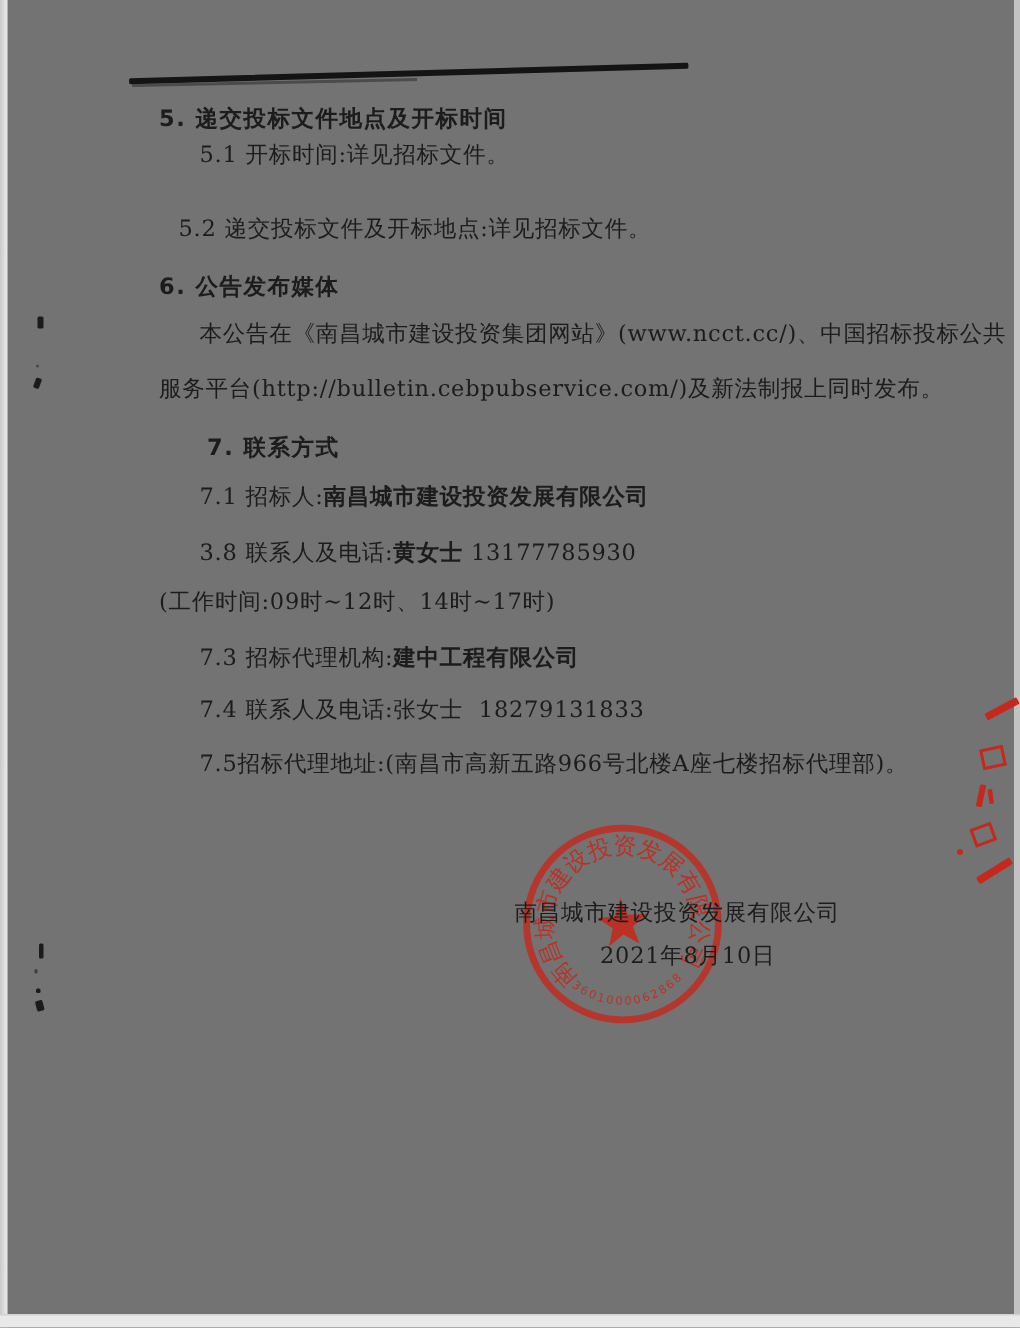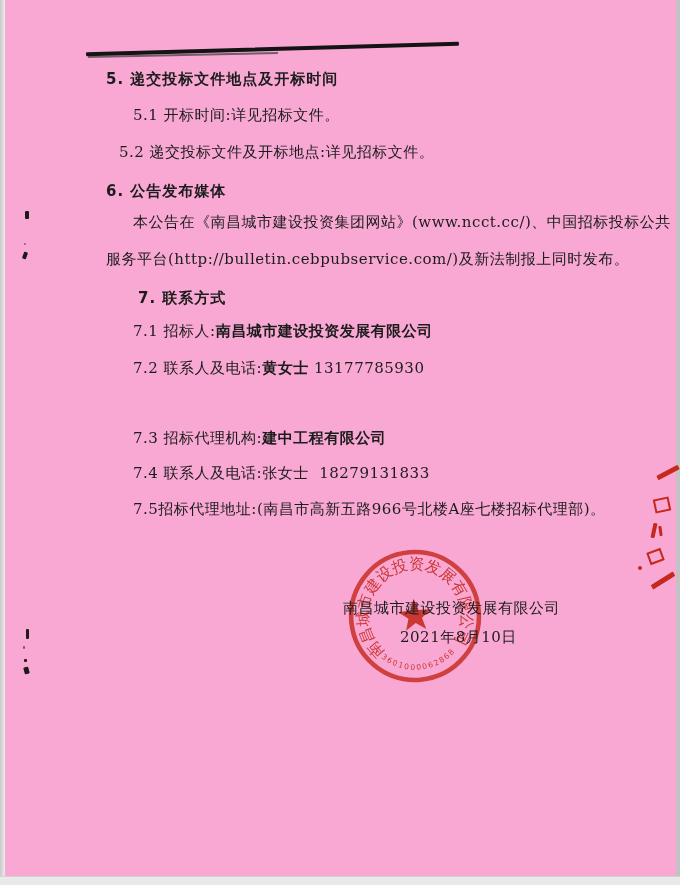--- a/index.html
+++ b/index.html
@@ -1,17 +1,17 @@
 <!DOCTYPE html>
 <html><head>
 <meta charset="utf-8">
 <style>
   html,body{margin:0;padding:0;}
   body{width:680px;height:885px;background:#f2f2f2;font-family:"DejaVu Serif", serif;}
-  .scan{position:relative;width:680px;height:885px;background:#f9a8d4;overflow:hidden;}
+  .scan{position:relative;width:680px;height:885px;background:#737373;overflow:hidden;}
   .edge-left{position:absolute;left:0;top:0;width:5px;height:885px;background:linear-gradient(90deg,#c9c9c9,#ececec);}
   .edge-right{position:absolute;right:0;top:0;width:4px;height:885px;background:#c2c2c2;}
   .edge-bottom{position:absolute;left:0;bottom:0;width:680px;height:8px;background:#e9e9e9;border-top:1px solid #d2d2d2;}
   .line{position:absolute;font-size:15px;color:#1c1c1c;letter-spacing:0.5px;white-space:pre;z-index:2;}
   .heading{font-family:"DejaVu Sans","Liberation Sans",sans-serif;font-weight:700;letter-spacing:1px;}
   .seg-bold{font-family:"DejaVu Sans","Liberation Sans",sans-serif;font-weight:700;}
   .footer-line{z-index:3;}
   .artifact-line{position:absolute;left:86px;top:47px;width:373px;height:4px;background:#141414;transform:rotate(-1.6deg);border-radius:1px;z-index:1;}
   .artifact-line2{position:absolute;left:88px;top:54px;width:190px;height:2px;background:#3a3a3a;transform:rotate(-1.2deg);opacity:.7;z-index:1;}
   .speck{position:absolute;background:#1b1b1b;border-radius:1px;z-index:1;}
@@ -33,33 +33,34 @@
 
   <div class="speck" style="left:25px;top:211px;width:4px;height:8px;"></div>
   <div class="speck" style="left:24px;top:243px;width:2px;height:2px;opacity:.5;"></div>
   <div class="speck" style="left:23px;top:252px;width:4px;height:7px;transform:rotate(20deg);"></div>
   <div class="speck" style="left:26px;top:629px;width:3px;height:10px;"></div>
   <div class="speck" style="left:23px;top:646px;width:2px;height:3px;opacity:.6;"></div>
   <div class="speck" style="left:24px;top:659px;width:3px;height:3px;"></div>
   <div class="speck" style="left:24px;top:667px;width:5px;height:7px;transform:rotate(-15deg);"></div>
 
   <div class="line heading" style="left:106px;top:70px;">5. 递交投标文件地点及开标时间</div>
-  <div class="line" style="left:133px;top:106px;text-align:right;">5.1 开标时间:详见招标文件。</div>
+  <div class="line" style="left:133px;top:94px;text-align:right;">5.1 开标时间:详见招标文件。</div>
   <div class="line" style="left:119px;top:143px;">5.2 递交投标文件及开标地点:详见招标文件。</div>
 
   <div class="line heading" style="left:106px;top:182px;">6. 公告发布媒体</div>
   <div class="line" style="left:133px;top:213px;">本公告在《南昌城市建设投资集团网站》(www.ncct.cc/)、中国招标投标公共</div>
   <div class="line" style="left:106px;top:250px;">服务平台(http://bulletin.cebpubservice.com/)及新法制报上同时发布。</div>
 
   <div class="line heading" style="left:106px;top:289px;margin-left:32px;">7. 联系方式</div>
 
   <div class="line" style="left:133px;top:322px;"><span>7.1 招标人:</span><span class="seg-bold">南昌城市建设投资发展有限公司</span></div>
 
-  <div class="line" style="left:133px;top:359px;"><span>7.2 联系人及电话:</span><span class="seg-bold">黄女士</span><span> 13177785930</span></div>
+  <div class="line" style="left:133px;top:359px;"><span>3.8 联系人及电话:</span><span class="seg-bold">黄女士</span><span> 13177785930</span></div>
 
+  <div class="line" style="left:106px;top:392px;">(工作时间:09时~12时、14时~17时)</div>
 
   <div class="line" style="left:133px;top:429px;text-align:right;"><span>7.3 招标代理机构:</span><span class="seg-bold">建中工程有限公司</span></div>
 
   <div class="line" style="left:133px;top:464px;"><span>7.4 联系人及电话:</span><span>张女士</span><span>  18279131833</span></div>
 
   <div class="line" style="left:133px;top:500px;">7.5招标代理地址:(南昌市高新五路966号北楼A座七楼招标代理部)。</div>
 
   <svg class="stamp" viewBox="0 0 140 140">
     <circle cx="70" cy="70" r="63" fill="none" stroke="#c5281c" stroke-width="4.5" opacity="0.92"></circle>
     <defs>

